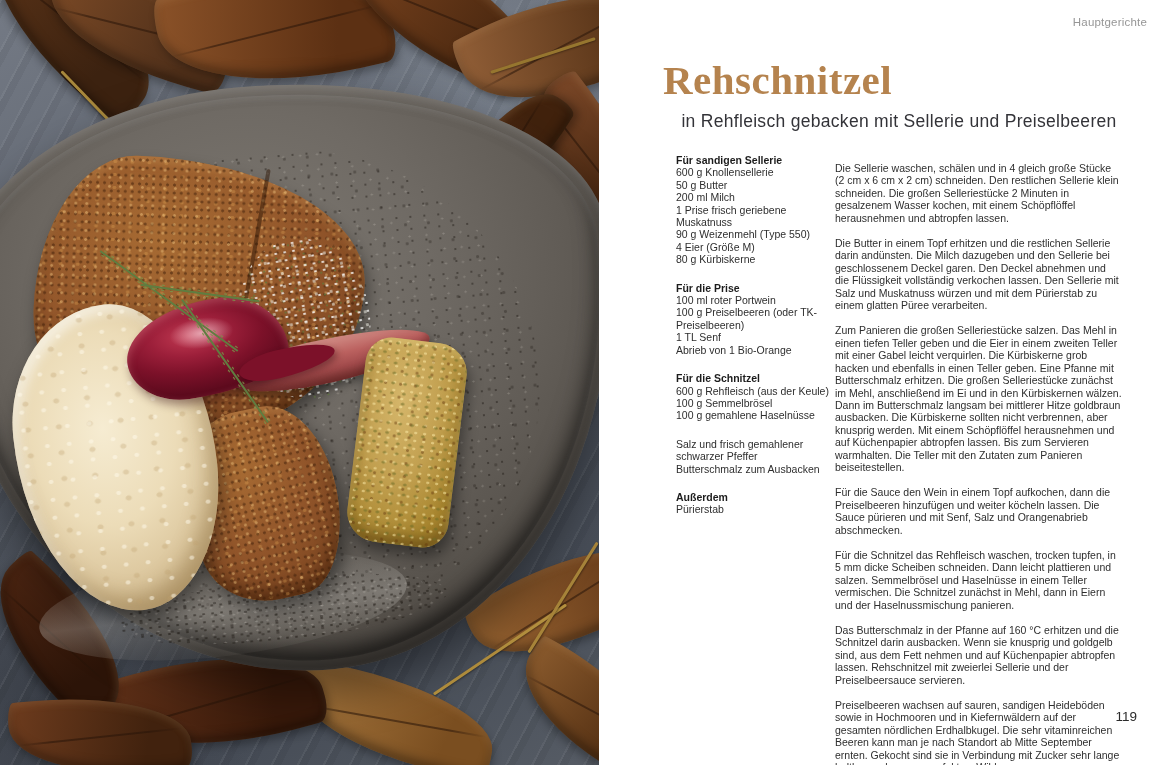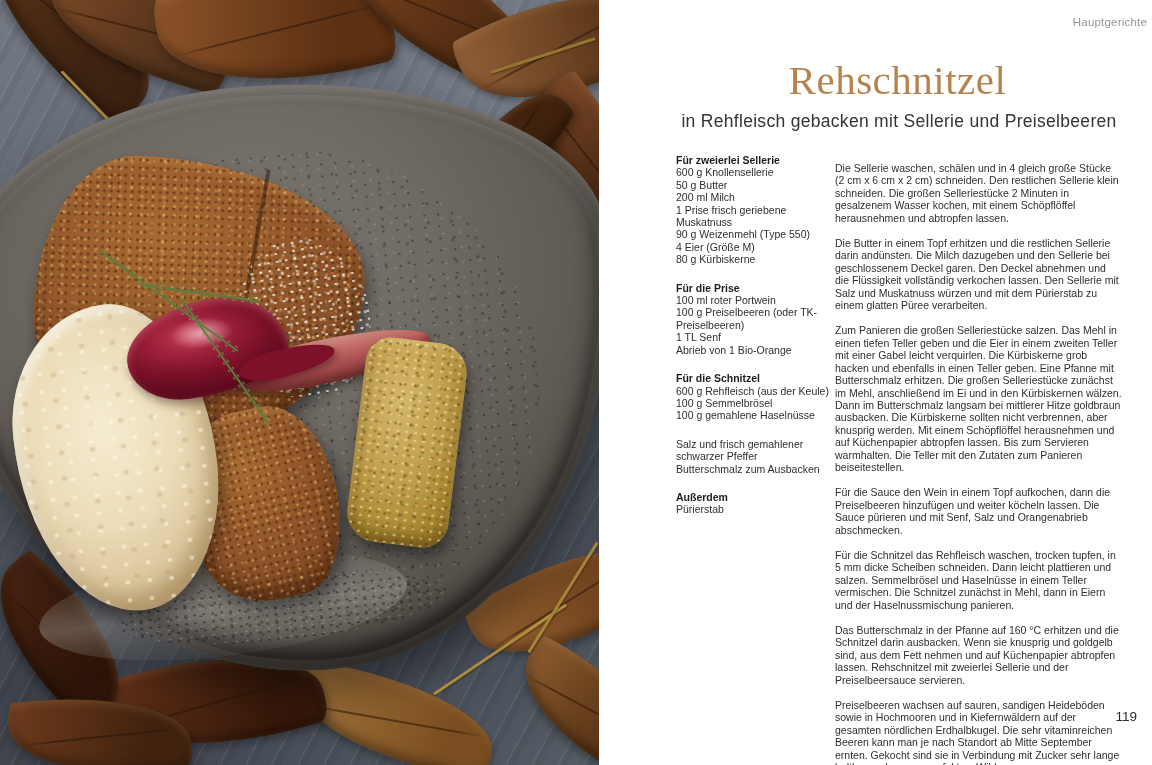--- a/index.html
+++ b/index.html
@@ -93,22 +93,22 @@
     border-radius:50%; background:radial-gradient(rgba(255,225,230,.65), rgba(255,225,230,0) 70%); }
   .sauce-drip { position:absolute; left:238px; top:348px; width:98px; height:28px; transform:rotate(-14deg);
     border-radius:40% 60% 60% 40% / 50% 50% 50% 50%; background:#7c1129; box-shadow:2px 4px 7px rgba(40,0,10,.4); }
   .thyme { position:absolute; height:2px; background:#5f7d40; }
   .thyme::before { content:''; position:absolute; left:0; right:0; top:-4px; height:10px;
     background-image:radial-gradient(rgba(122,148,73,.9) 1.3px, transparent 1.9px); background-size:9px 5px; }
 
   
   .page-right { position:absolute; left:599px; top:0; width:553px; height:765px; background:#ffffff; }
   .category { position:absolute; top:16px; right:5px; font-size:11.5px; color:#969696; letter-spacing:.2px; }
-  .title { position:absolute; top:60px; left:64px; right:20px; text-align:center;
-    font-family:"Liberation Serif", serif; font-weight:400; font-size:41px; line-height:1;
+  .title { position:absolute; top:60px; left:64px; right:20px; text-align:left;
+    font-family:"Liberation Serif", serif; font-weight:700; font-size:41px; line-height:1;
     color:#b5834e; letter-spacing:.5px; }
   .subtitle { position:absolute; top:111px; left:55px; right:8px; text-align:center;
     font-size:17.5px; color:#333338; letter-spacing:.3px; }
   .ingredients { position:absolute; left:77px; top:154px; width:155px;
     font-size:10.5px; line-height:12.4px; color:#2e2e2e; }
   .ing-group { margin-bottom:16px; }
   .ing-heading { font-weight:bold; color:#1c1c1c; }
   .ing-heading:empty { display:none; }
   .ing-items { white-space:pre-line; }
   .method { position:absolute; left:236px; top:154px; width:287px;
@@ -162,21 +162,21 @@
     <div class="thyme" style="left:150px;top:360px;width:150px;transform:rotate(55deg)"></div>
   </div>
 
   <div class="page-right">
     <div class="category">Hauptgerichte</div>
     <h1 class="title">Rehschnitzel</h1>
     <div class="subtitle">in Rehfleisch gebacken mit Sellerie und Preiselbeeren</div>
 
     <div class="ingredients">
       <div class="ing-group">
-        <div class="ing-heading">Für zweierlei Sellerie</div>
+        <div class="ing-heading">Für sandigen Sellerie</div>
         <div class="ing-items">600 g Knollensellerie
 50 g Butter
 200 ml Milch
 1 Prise frisch geriebene Muskatnuss
 90 g Weizenmehl (Type 550)
 4 Eier (Größe M)
 80 g Kürbiskerne</div>
       </div>
       <div class="ing-group">
         <div class="ing-heading">Für die Prise</div>

